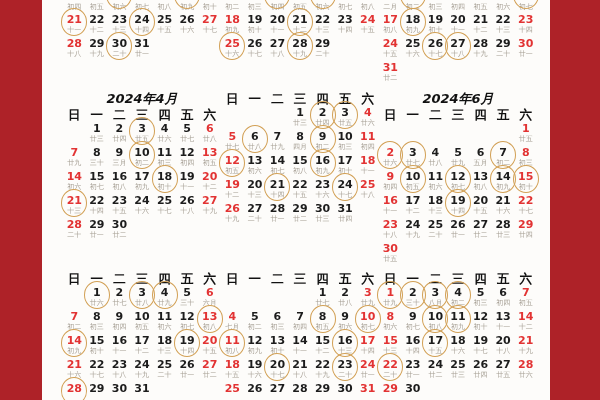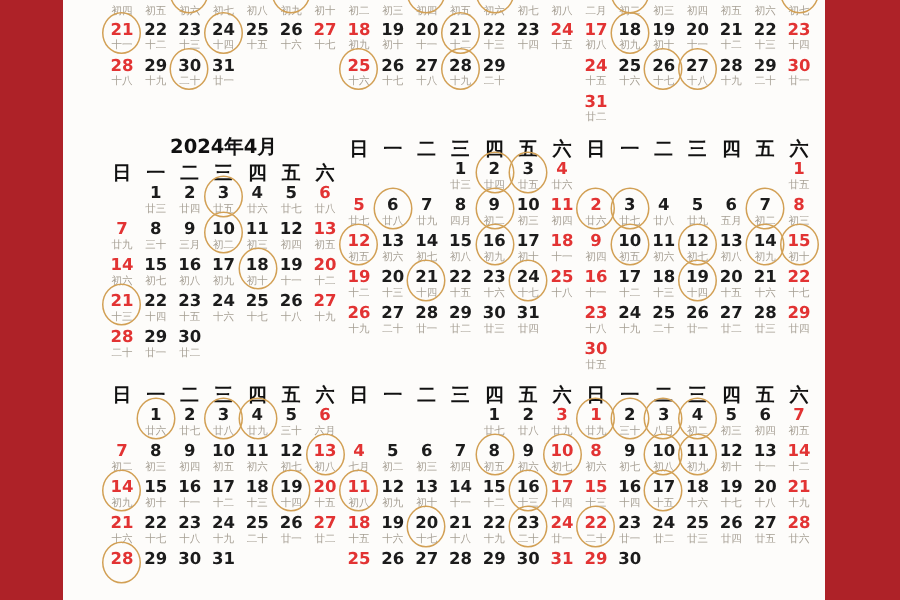--- a/index.html
+++ b/index.html
@@ -21,32 +21,33 @@
   .side-bar.left{width:42px;}
   .side-bar.right{width:50px;}
   .content{
     flex:1 1 auto;
     background:var(--bg);
     padding:0 6px 0 14px;
     overflow:hidden;
   }
   .section{
     display:flex;
-    justify-content:flex-end;
+    justify-content:center;
     align-items:flex-start;
   }
   .section-top{margin-top:2px;}
   .section-mid{margin-top:6px;}
   .section-bot{margin-top:5px;}
   .month{width:158px;flex:0 0 auto;}
   .month-title{
     height:16px;line-height:16px;
     text-align:center;
     font-size:13px;font-weight:bold;
     color:#111;
+    font-style:italic;
   }
   .weekday-row{
     display:grid;grid-template-columns:repeat(7,1fr);
     height:15px;
   }
   .wd{
     text-align:center;font-size:12.5px;font-weight:bold;
     line-height:15px;color:#111;
   }
   .cal-row{
@@ -658,20 +659,21 @@
             <div class="l">廿三</div>
           </div>
           <div class="cell">
             <div class="d">31</div>
             <div class="l">廿四</div>
           </div>
           <div class="cell"></div>
         </div>
       </div>
       <div class="month">
+        <div class="month-title">2024年6月</div>
         <div class="weekday-row">
           <div class="wd">日</div>
           <div class="wd">一</div>
           <div class="wd">二</div>
           <div class="wd">三</div>
           <div class="wd">四</div>
           <div class="wd">五</div>
           <div class="wd">六</div>
         </div>
         <div class="cal-row">

